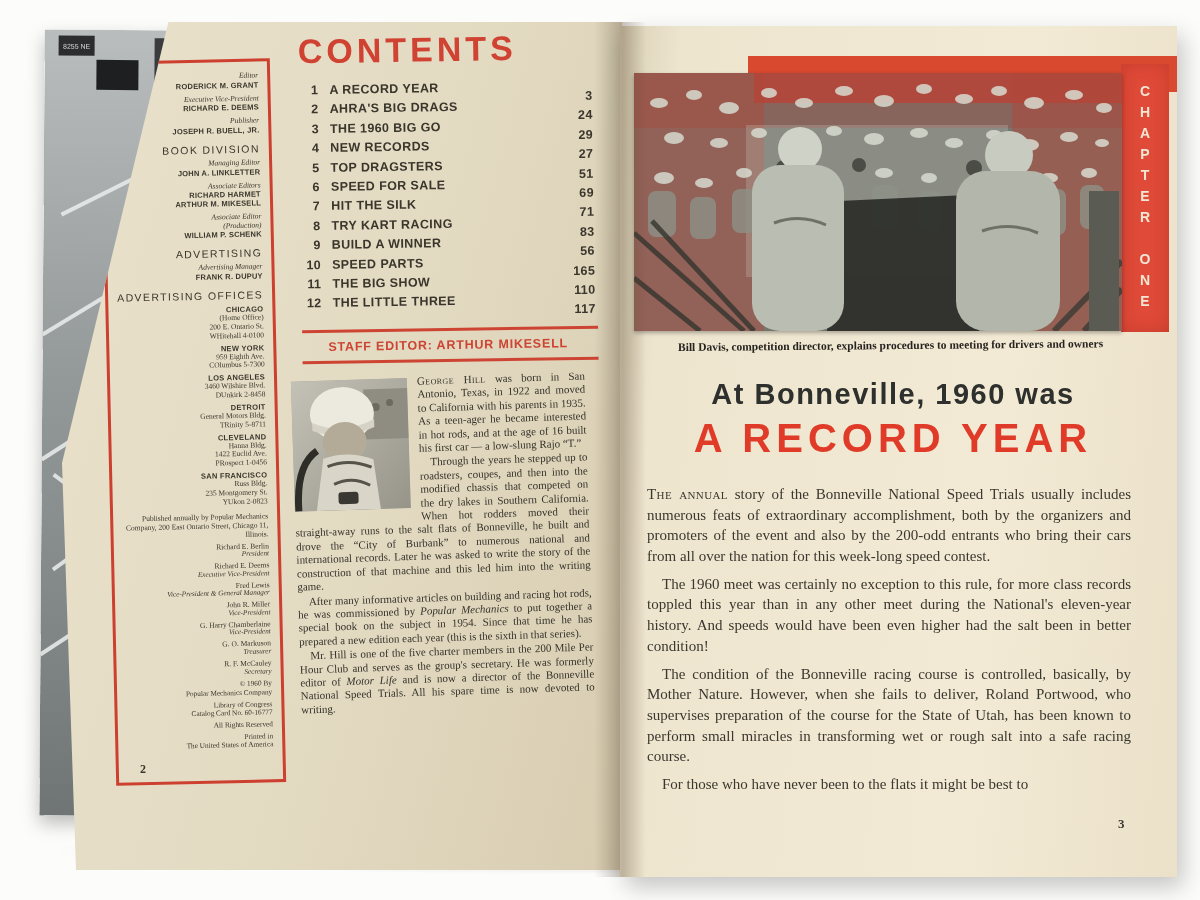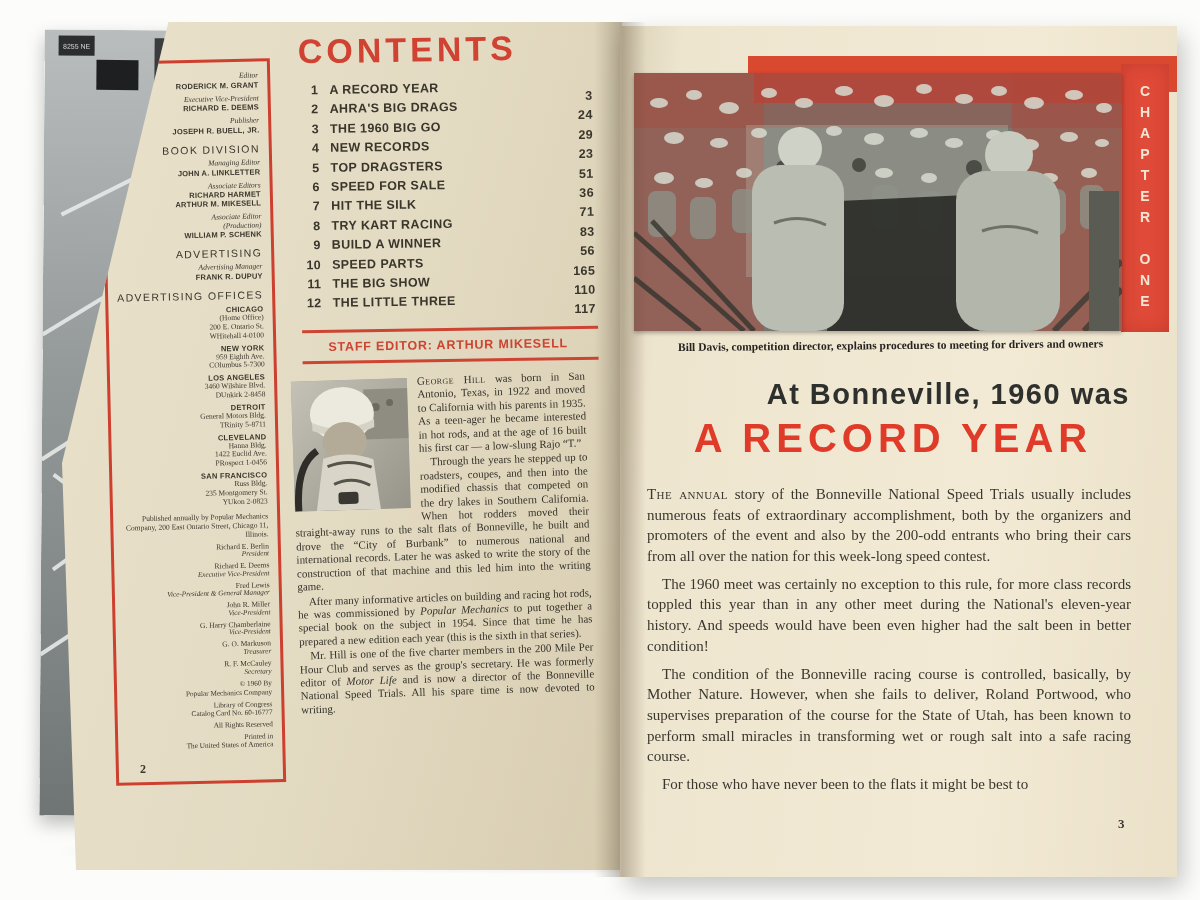--- a/index.html
+++ b/index.html
@@ -61,21 +61,21 @@
   
   .red-band{position:absolute;left:128px;top:30px;width:429px;height:36px;background:#d8492f;}
   .chapter-tab{position:absolute;left:501px;top:38px;width:48px;height:268px;background:#e04a38;
     display:flex;align-items:center;justify-content:center;box-shadow:inset 0 0 18px rgba(120,20,10,.25);}
   .chapter-text{writing-mode:vertical-rl;text-orientation:upright;color:#f3e6d4;
     font-weight:700;font-size:14px;letter-spacing:5px;}
   .photo{position:absolute;left:14px;top:47px;width:488px;height:258px;overflow:hidden;background:#6a6c64;
     box-shadow:0 2px 4px rgba(0,0,0,.3);}
   .caption{position:absolute;left:58px;top:313px;width:460px;font-family:"Liberation Serif",serif;
     font-weight:700;font-size:11.5px;color:#262420;transform:rotate(-.5deg);}
-  .headline-top{position:absolute;left:36px;top:352px;width:474px;text-align:right;
+  .headline-top{position:absolute;left:36px;top:352px;width:474px;text-align:center;
     font-size:29px;font-weight:700;letter-spacing:1.5px;color:#2d302d;}
   .headline-main{position:absolute;left:36px;top:390px;width:474px;text-align:center;
     font-size:40px;font-weight:800;letter-spacing:5px;color:#e03b28;}
   .body-copy{position:absolute;left:27px;top:458px;width:484px;font-family:"Liberation Serif",serif;
     font-size:15px;line-height:1.38;color:#3a372f;text-align:justify;}
   .body-copy p{margin:0 0 7px;}
   .body-copy p + p{text-indent:15px;}
   .pagenum-right{position:absolute;left:498px;top:790px;font:700 13px "Liberation Serif",serif;color:#3a372f;}
 </style>
 </head>
@@ -275,31 +275,31 @@
             <span class="toc-page">24</span>
           </div>
 
           <div class="toc-row">
             <span class="toc-num">3</span><span>THE 1960 BIG GO</span>
             <span class="toc-page">29</span>
           </div>
 
           <div class="toc-row">
             <span class="toc-num">4</span><span>NEW RECORDS</span>
-            <span class="toc-page">23</span>
+            <span class="toc-page">27</span>
           </div>
 
           <div class="toc-row">
             <span class="toc-num">5</span><span>TOP DRAGSTERS</span>
             <span class="toc-page">51</span>
           </div>
 
           <div class="toc-row">
             <span class="toc-num">6</span><span>SPEED FOR SALE</span>
-            <span class="toc-page">36</span>
+            <span class="toc-page">69</span>
           </div>
 
           <div class="toc-row">
             <span class="toc-num">7</span><span>HIT THE SILK</span>
             <span class="toc-page">71</span>
           </div>
 
           <div class="toc-row">
             <span class="toc-num">8</span><span>TRY KART RACING</span>
             <span class="toc-page">83</span>

